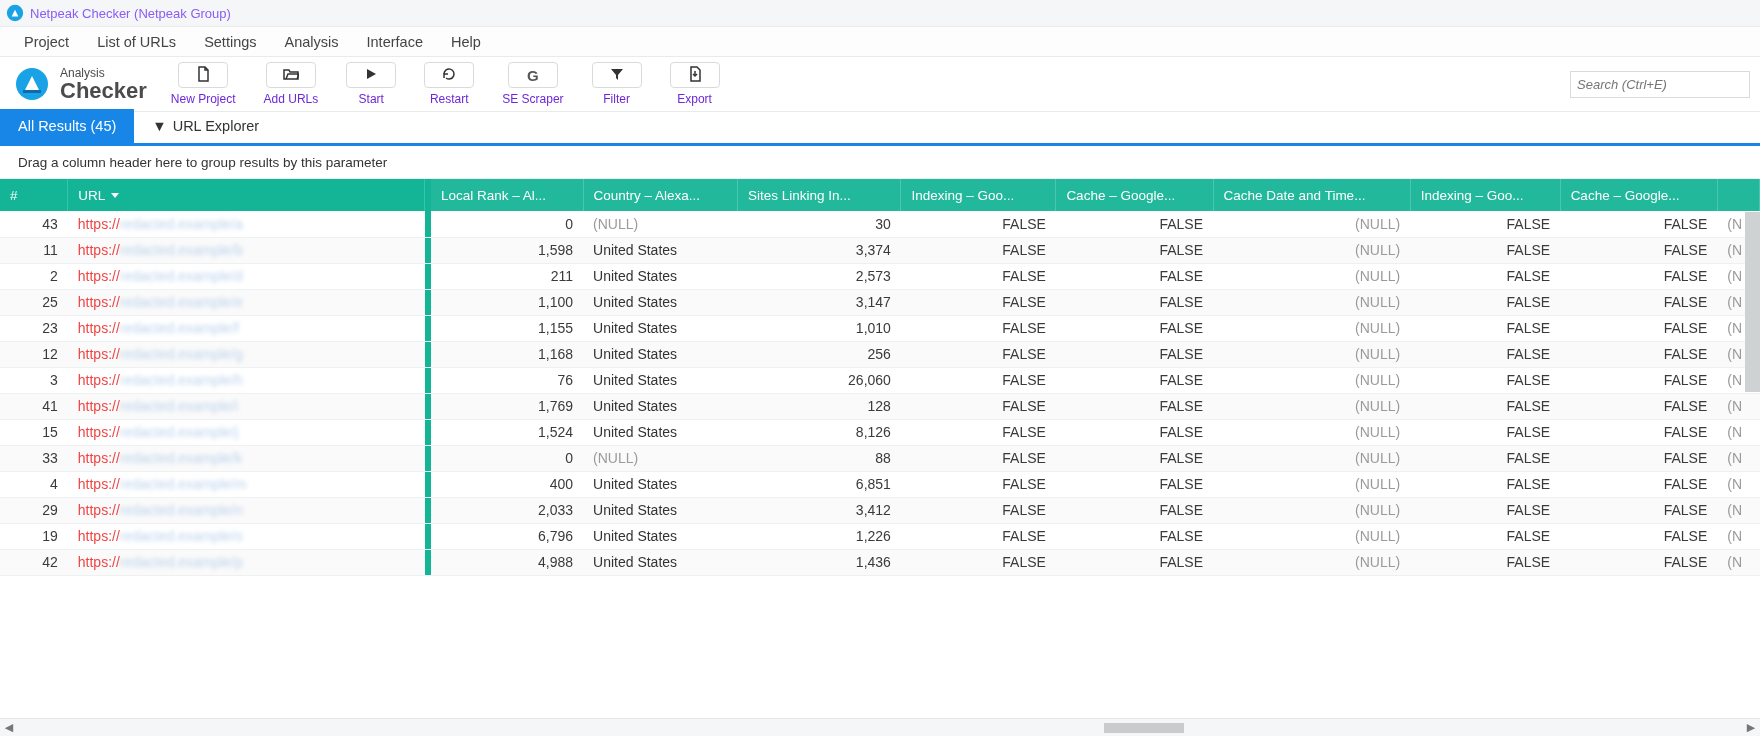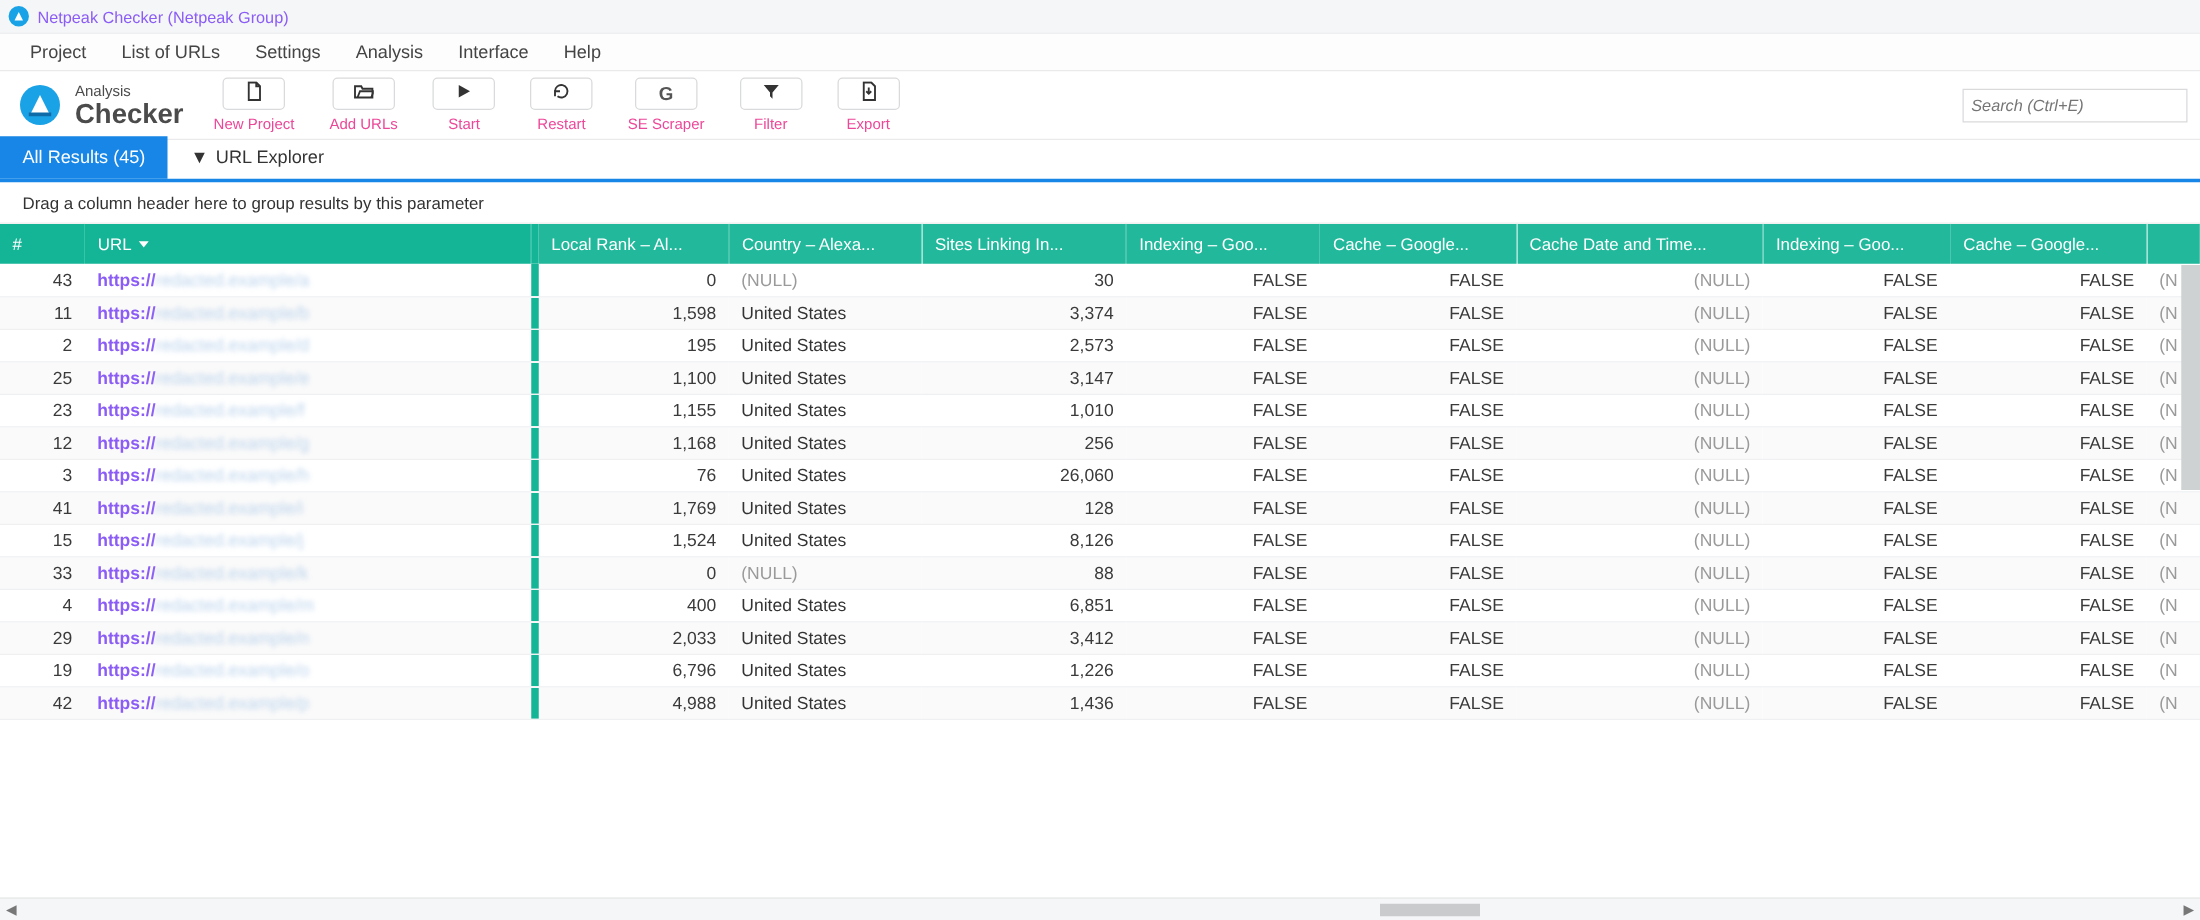--- a/index.html
+++ b/index.html
@@ -16,21 +16,21 @@
 
   
   .tool-bar { height:55px; display:flex; align-items:center; padding-left:14px; border-bottom:1px solid #e9eaeb; }
   .brand { display:flex; align-items:center; margin-right:24px; }
   .brand .logo-big { width:36px; height:36px; margin-right:10px; }
   .brand .brand-text .line1 { font-size:12px; color:#4b4b4b; line-height:13px; }
   .brand .brand-text .line2 { font-size:22px; color:#4b4b4b; font-weight:600; line-height:22px; }
 
   .toolbtn-wrap { display:flex; flex-direction:column; align-items:center; margin-right:28px; }
   .toolbtn { width:50px; height:26px; border:1px solid #d9dadb; border-radius:4px; background:#fff; display:flex; align-items:center; justify-content:center; color:#555; font-weight:600; font-size:15px; cursor:default; }
-  .toolbtn-wrap .label { font-size:12px; color:#ec4899; margin-top:4px; white-space:nowrap; }
+  .toolbtn-wrap .label { font-size:12px; color:#6d28d9; margin-top:4px; white-space:nowrap; }
 
   .spacer { flex:1; }
   .search-box { width:180px; height:27px; border:1px solid #d9dadb; margin-right:10px; display:flex; align-items:center; padding:0 6px; }
   .search-box input { border:none; outline:none; width:100%; font-size:13px; font-style:italic; color:#888; background:transparent; }
 
   
   .tabs-row { height:34px; border-bottom:3px solid #1786e6; display:flex; align-items:flex-end; }
   .tab { height:34px; display:flex; align-items:center; padding:0 18px; font-size:14.5px; cursor:default; }
   .tab.active { background:#1786e6; color:#fff; }
   .tab .filter-glyph { margin-right:6px; font-weight:bold; }
@@ -42,21 +42,21 @@
   .table-wrap { position:relative; height:calc(100% - 26px - 31px - 55px - 34px - 33px - 18px); overflow:hidden; }
   table { border-collapse:collapse; width:100%; }
   thead th { height:32px; font-size:13.5px; font-weight:400; color:#fff; text-align:left; padding:0 10px; position:relative; white-space:nowrap; overflow:hidden; text-overflow:ellipsis; }
   thead th.frozen { background:#14b496; }
   thead th.scroll  { background:#21b89b; border-right:1px solid #4bc7b1; }
   thead th.frozen:not(:last-of-type) { border-right:1px solid #35c5ab; }
   tbody td { height:26px; font-size:14px; padding:0 10px; border-bottom:1px solid #eef0f1; white-space:nowrap; overflow:hidden; text-overflow:ellipsis; }
   tbody tr:nth-child(even) td { background:#fafafa; }
   tbody td.num { text-align:right; color:#3a3a3a; }
   tbody td.idx { text-align:right; color:#3a3a3a; }
-  tbody td.url a { color:#8b5cf6; text-decoration:none;font-weight:bold; }
+  tbody td.url a { color:#ef4444; text-decoration:none; }
   tbody td.url .blurred { color:#bcd3ec; filter:blur(2px); display:inline-block; }
   tbody td.nullcell { color:#9a9a9a; }
   .frozen-sep { width:5px; min-width:5px; padding:0; background:#14b496; }
   tbody td.frozen-sep { background:#14b496 !important; }
 
   
   td.overflow-col, th.overflow-col { color:#9a9a9a; }
 
   
   .hscroll { height:18px; background:#f4f6f7; border-top:1px solid #e6e7e8; display:flex; align-items:center; }
@@ -245,21 +245,21 @@
           <td class="num">FALSE</td>
           <td class="num nullcell">(NULL)</td>
           <td class="num">FALSE</td>
           <td class="num">FALSE</td>
           <td class="overflow-col nullcell">(N</td>
         </tr>
         <tr>
           <td class="idx">2</td>
           <td class="url"><a href="#">https://</a><span class="blurred">redacted.example/d</span></td>
           <td class="frozen-sep"></td>
-          <td class="num">195</td>
+          <td class="num">211</td>
           <td class="">United States</td>
           <td class="num">2,573</td>
           <td class="num">FALSE</td>
           <td class="num">FALSE</td>
           <td class="num nullcell">(NULL)</td>
           <td class="num">FALSE</td>
           <td class="num">FALSE</td>
           <td class="overflow-col nullcell">(N</td>
         </tr>
         <tr>

